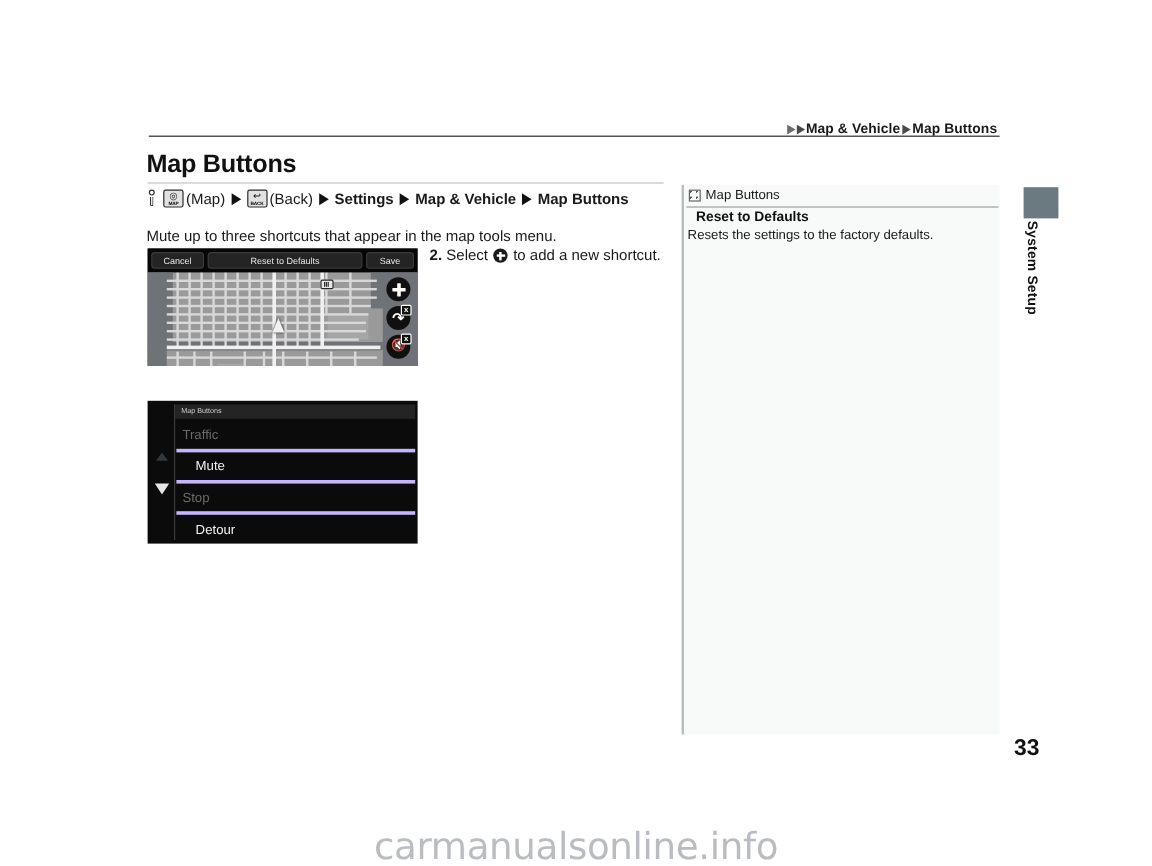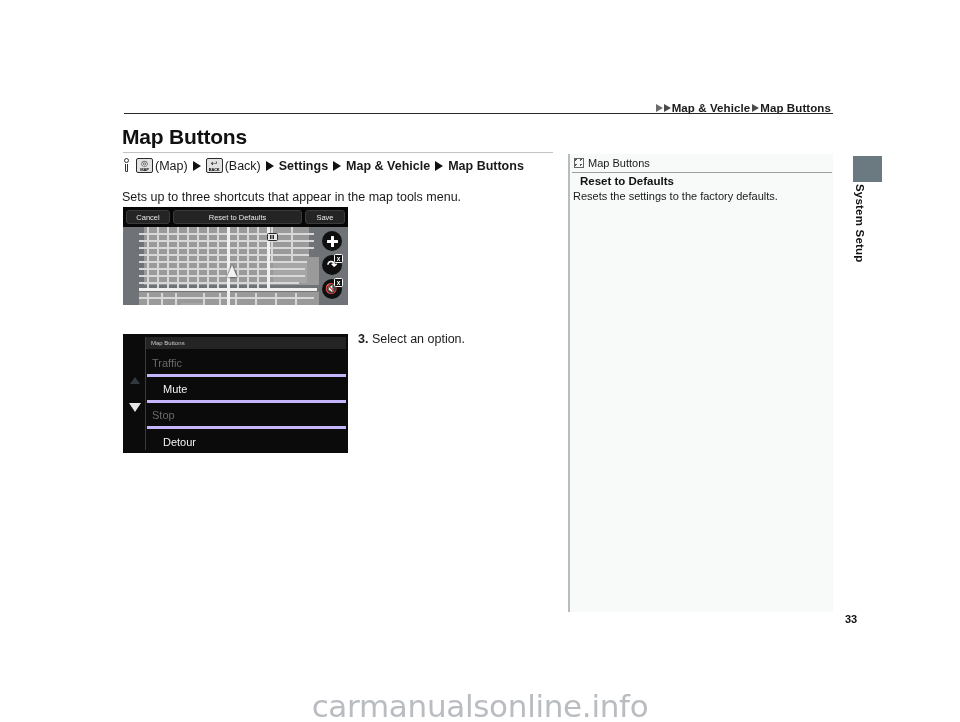--- a/index.html
+++ b/index.html
@@ -540,21 +540,21 @@
     writing-mode: vertical-rl;
     letter-spacing: .2px;
     white-space: nowrap;
   }
 
   
   #page-number {
     position: absolute;
     left: 845px;
     top: 613px;
-    font-size: 11px;
+    font-size: 19px;
     font-weight: bold;
     color: #111;
   }
 
   
   #watermark {
     position: absolute;
     left: 0;
     top: 688px;
     width: 960px;
@@ -596,21 +596,21 @@
   </span>
   <span class="np-plain">(Back)</span>
   <span class="np-arrow"></span>
   <span class="np-bold">Settings</span>
   <span class="np-arrow"></span>
   <span class="np-bold">Map &amp; Vehicle</span>
   <span class="np-arrow"></span>
   <span class="np-bold">Map Buttons</span>
 </div>
 
-<div id="intro-text">Sets up to three shortcuts that appear in the map tools menu.</div>
+<div id="intro-text">Mute up to three shortcuts that appear in the map tools menu.</div>
 
 <div id="map-screenshot">
 
   <div id="map-topbar">
     <div class="map-topbtn" id="map-btn-cancel">Cancel</div>
     <div class="map-topbtn" id="map-btn-reset">Reset to Defaults</div>
     <div class="map-topbtn" id="map-btn-save">Save</div>
   </div>
 
   <div id="map-canvas">
@@ -691,27 +691,27 @@
     <div class="sb-arrow" id="sb-up"></div>
     <div class="sb-arrow" id="sb-down"></div>
   </div>
   <div class="list-row dim" id="list-row-0">Traffic</div>
   <div class="list-row on" id="list-row-1">Mute</div>
   <div class="list-row dim" id="list-row-2">Stop</div>
   <div class="list-row on" id="list-row-3">Detour</div>
 </div>
 
 <div class="steps-block" id="steps-1">
+  <span class="step-line">
+    <span class="step-num">2.</span>
+    <span>Select </span><span class="inline-plus"></span><span> to add a new shortcut.</span>
+  </span>
 </div>
 
 <div class="steps-block" id="steps-2">
-  <span class="step-line">
-    <span class="step-num">3.</span>
-    <span>Select an option.</span>
-  </span>
 </div>
 
 <div id="sidebar-accent"></div>
 <div id="sidebar-panel"></div>
 <div id="sidebar-header">
   <span class="dbl-chevron"></span>
   <span>Map Buttons</span>
 </div>
 <div id="sidebar-rule"></div>
 <div id="sidebar-subtitle">Reset to Defaults</div>

